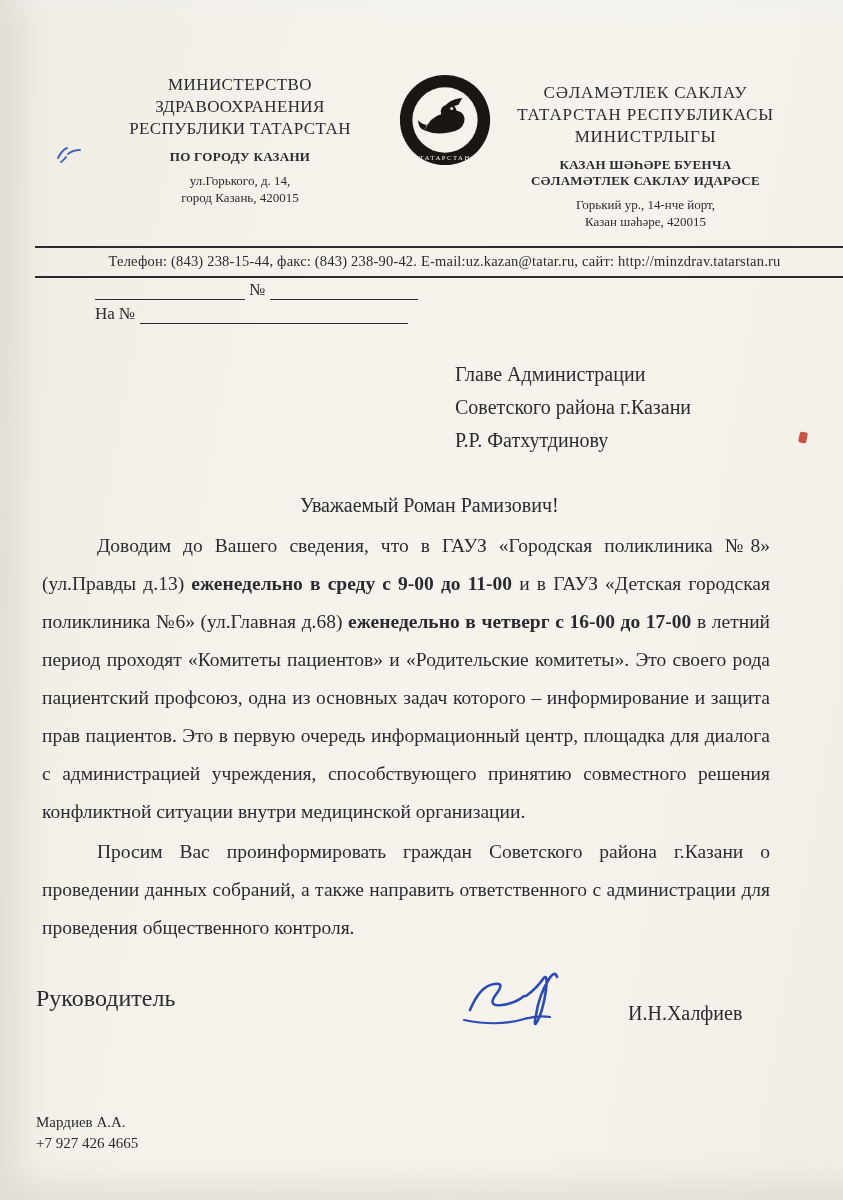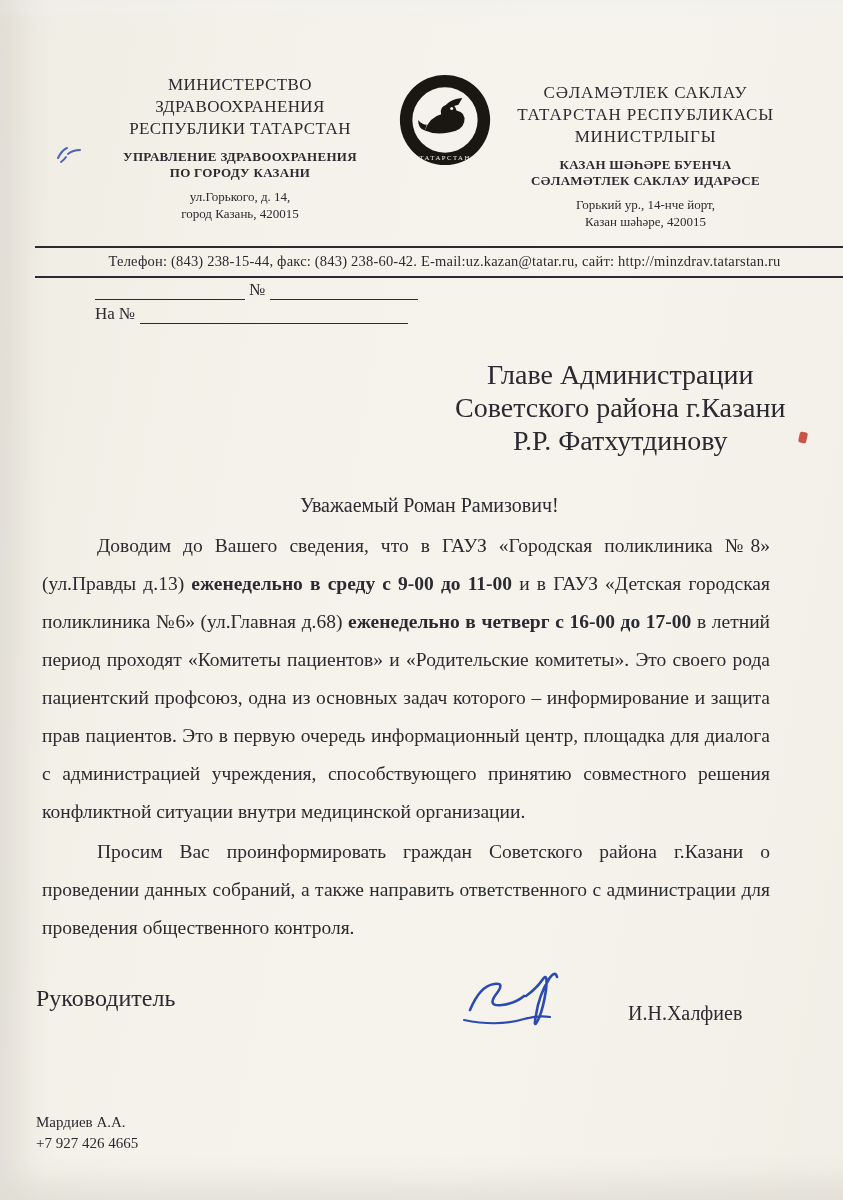--- a/index.html
+++ b/index.html
@@ -27,21 +27,21 @@
   .contact-bar{
     position:absolute;left:35px;right:33px;top:246px;
     border-top:2px solid #2b2a33;border-bottom:2px solid #2b2a33;
     text-align:center;font-size:14.5px;padding:5px 0 6px 0;letter-spacing:0.2px;
   }
   
   .ref-block{position:absolute;left:95px;top:280px;font-size:17px;}
   .blank{display:inline-block;border-bottom:1.6px solid #2b2a33;height:17px;vertical-align:bottom;}
   .ref-row2{margin-top:4px;}
   
-  .recipient{position:absolute;left:455px;top:358px;font-size:28px;line-height:33px;text-align:center;}
+  .recipient{position:absolute;left:455px;top:358px;font-size:20px;line-height:33px;}
   
   .salutation{position:absolute;left:300px;top:494px;font-size:20px;text-align:center;}
   
   .body-text{
     position:absolute;left:42px;top:527px;width:728px;
     font-size:19.5px;line-height:38px;text-align:justify;
   }
   .body-text p{margin:0;text-indent:55px;}
   .body-text p + p{margin-top:2px;}
   .bseg{font-weight:bold;}
@@ -60,21 +60,20 @@
 
 <div class="page">
 
   <div class="org-left">
     <div class="org-name">
       <div>МИНИСТЕРСТВО</div>
       <div>ЗДРАВООХРАНЕНИЯ</div>
       <div>РЕСПУБЛИКИ ТАТАРСТАН</div>
     </div>
     <div class="org-dept">
-      <div>УПРАВЛЕНИЕ ЗДРАВООХРАНЕНИЯ</div>
       <div>ПО ГОРОДУ КАЗАНИ</div>
     </div>
     <div class="org-addr">
       <div>ул.Горького, д. 14,</div>
       <div>город Казань, 420015</div>
     </div>
   </div>
 
   <div class="seal">
     <svg viewBox="0 0 100 100" width="96" height="96">
@@ -99,21 +98,21 @@
       <div>КАЗАН ШӘҺӘРЕ БУЕНЧА</div>
       <div>СӘЛАМӘТЛЕК САКЛАУ ИДАРӘСЕ</div>
     </div>
     <div class="org-addr">
       <div>Горький ур., 14-нче йорт,</div>
       <div>Казан шәһәре, 420015</div>
     </div>
   </div>
 
   <div class="contact-bar">
-    <span>Телефон: (843) 238-15-44, факс: (843) 238-60-42. E-mail:uz.kazan@tatar.ru, сайт: http://minzdrav.tatarstan.ru</span>
+    <span>Телефон: (843) 238-15-44, факс: (843) 238-90-42. E-mail:uz.kazan@tatar.ru, сайт: http://minzdrav.tatarstan.ru</span>
   </div>
 
   <div class="ref-block">
     <div>
       <span class="blank" style="width:150px"></span>
       <span>№</span>
       <span class="blank" style="width:148px"></span>
     </div>
     <div class="ref-row2">
       <span>На №</span>

